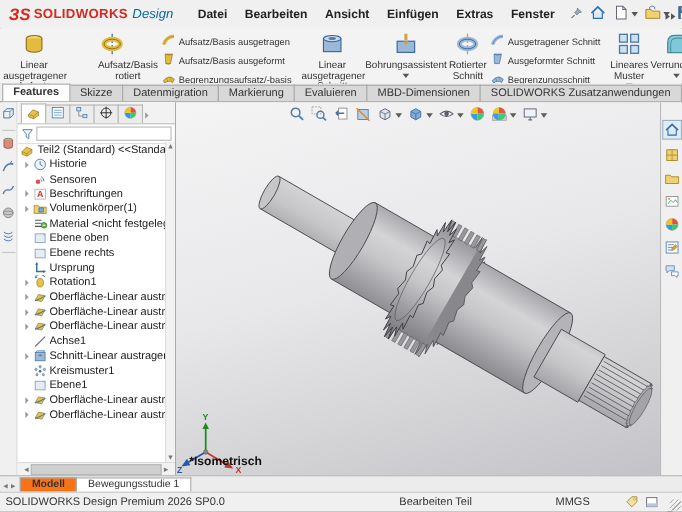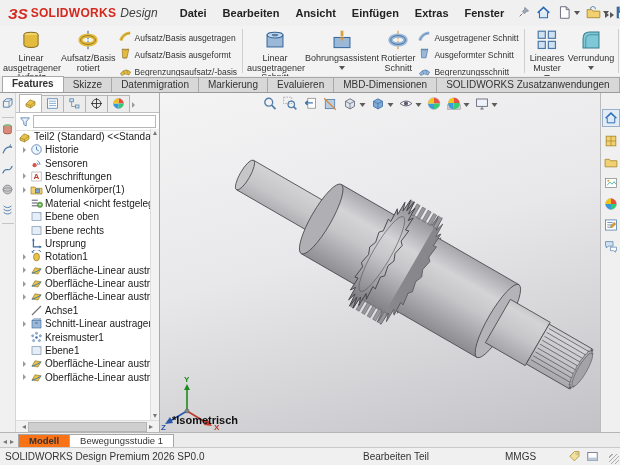--- a/index.html
+++ b/index.html
@@ -1,24 +1,24 @@
 <!DOCTYPE html>
 <html><head>
 <meta charset="utf-8">
 <style>
   html,body{margin:0;padding:0;}
   body{width:620px;height:465px;position:relative;overflow:hidden;
        font-family:"Liberation Sans",sans-serif;font-size:10px;color:#222;
        background:#f0f0f0;box-shadow:inset 0 0 0 1px #8a8a8a;}
   
   #titlebar{position:absolute;left:0;top:0;width:620px;height:26px;display:flex;align-items:center;background:#f0f0f0;}
-  #logo{display:flex;align-items:center;margin-left:8px;white-space:nowrap;}
+  #logo{display:flex;align-items:flex-start;margin-left:8px;white-space:nowrap;}
   #logo .mark{font-weight:bold;font-style:italic;font-size:15px;color:#d5281e;margin-right:3px;}
   #logo .brand{font-weight:bold;font-size:12px;color:#d5281e;letter-spacing:.3px;}
-  #logo .brand2{font-style:italic;font-size:12px;color:#404040;margin-left:4px;}
+  #logo .brand2{font-style:italic;font-size:12px;color:#0369a1;margin-left:4px;}
   #menubar{display:flex;gap:16px;margin-left:22px;}
   .menu-item{font-size:11px;font-weight:bold;color:#222;cursor:default;}
   #quickbar{display:flex;align-items:center;gap:6px;margin-left:14px;}
   .qb{display:flex;align-items:center;gap:2px;}
   .caret{width:0;height:0;border-top:4px solid #555;border-left:3px solid transparent;border-right:3px solid transparent;}
   
   #ribbon{position:absolute;left:0;top:26px;width:620px;height:50px;background:#f3f3f3;display:flex;align-items:stretch;}
   .rgroup{display:flex;align-items:flex-start;padding:1px 2px;}
   .rdivider{width:1px;background:#cfcfcf;margin:3px 1px;}
   .rbig{display:flex;flex-direction:column;align-items:center;justify-content:flex-start;padding:2px 1px 0 1px;text-align:center;}
@@ -152,21 +152,21 @@
             <path d="M2.3 3.6 V9.2 A4.2 1.7 0 0 0 10.7 9.2 V3.6" fill="#e3bc3f" stroke="#8a6d1f" stroke-width=".6"></path>
           </svg></span>
         <div class="rlabel" style="max-width: 56px;">Linear ausgetragener Aufsatz</div>
       </div>
       <div class="rbig">
         <span><svg width="22" height="22" viewBox="0 0 13 13">
             <path d="M6.5 1 V12" stroke="#4a78a8" stroke-width=".7" stroke-dasharray="2 1"></path>
             <ellipse cx="6.5" cy="6.5" rx="4.4" ry="2.6" fill="none" stroke="#e3bc3f" stroke-width="2.6"></ellipse>
             <ellipse cx="6.5" cy="6.5" rx="4.4" ry="2.6" fill="none" stroke="#8a6d1f" stroke-width=".5"></ellipse>
           </svg></span>
-        <div class="rlabel" style="max-width: 56px;">Aufsatz/Basis rotiert</div>
+        <div class="rlabel" style="max-width: 56px; margin-left: 28px;">Aufsatz/Basis rotiert</div>
       </div>
       <div class="rstack">
         <div class="rstackitem">
           <span><svg width="13" height="13" viewBox="0 0 13 13">
               <path d="M1.8 10.5 Q4 3.5 11.2 3" fill="none" stroke="#e3bc3f" stroke-width="3.2"></path>
               <path d="M1.8 10.5 Q4 3.5 11.2 3" fill="none" stroke="#8a6d1f" stroke-width=".5"></path>
             </svg></span>
           <span>Aufsatz/Basis ausgetragen</span>
         </div>
         <div class="rstackitem">

